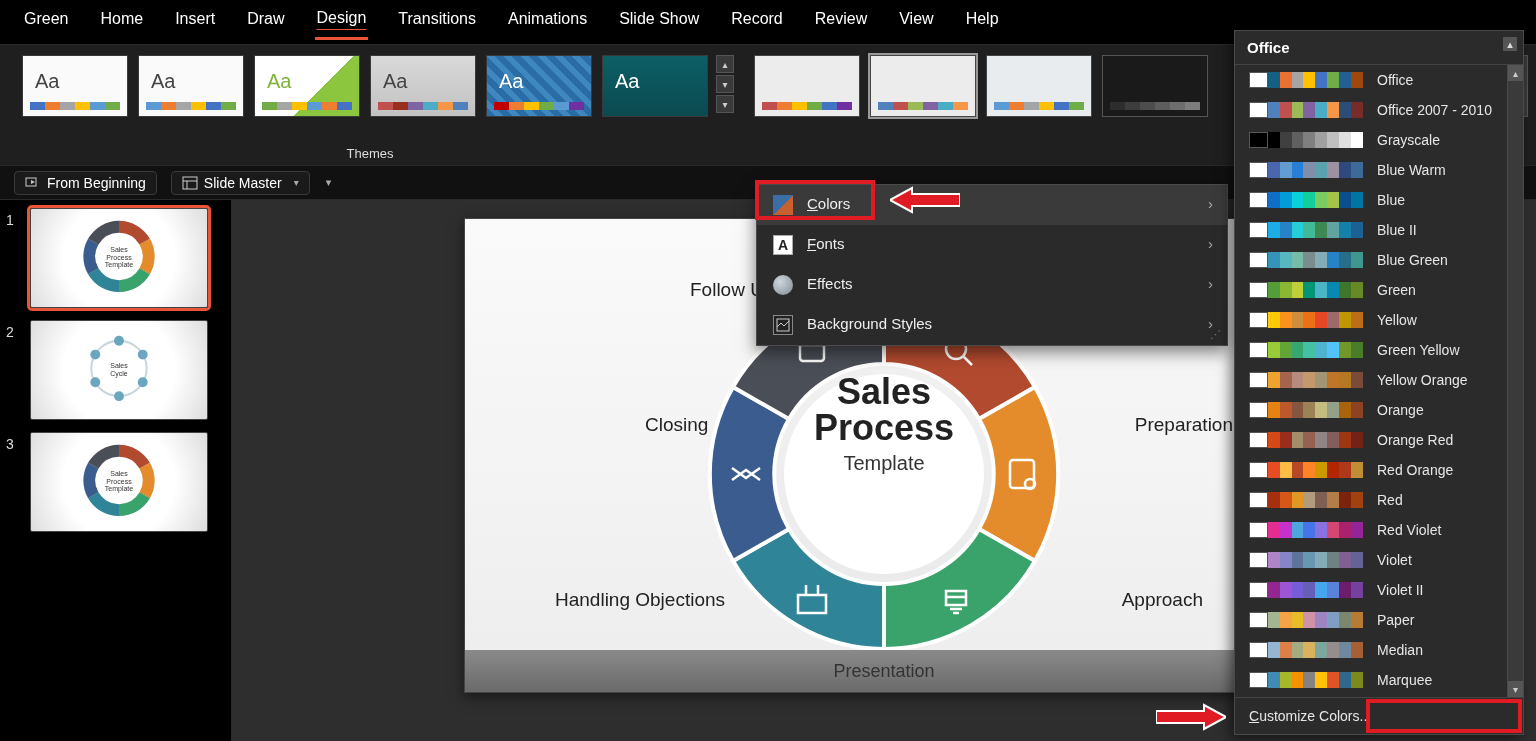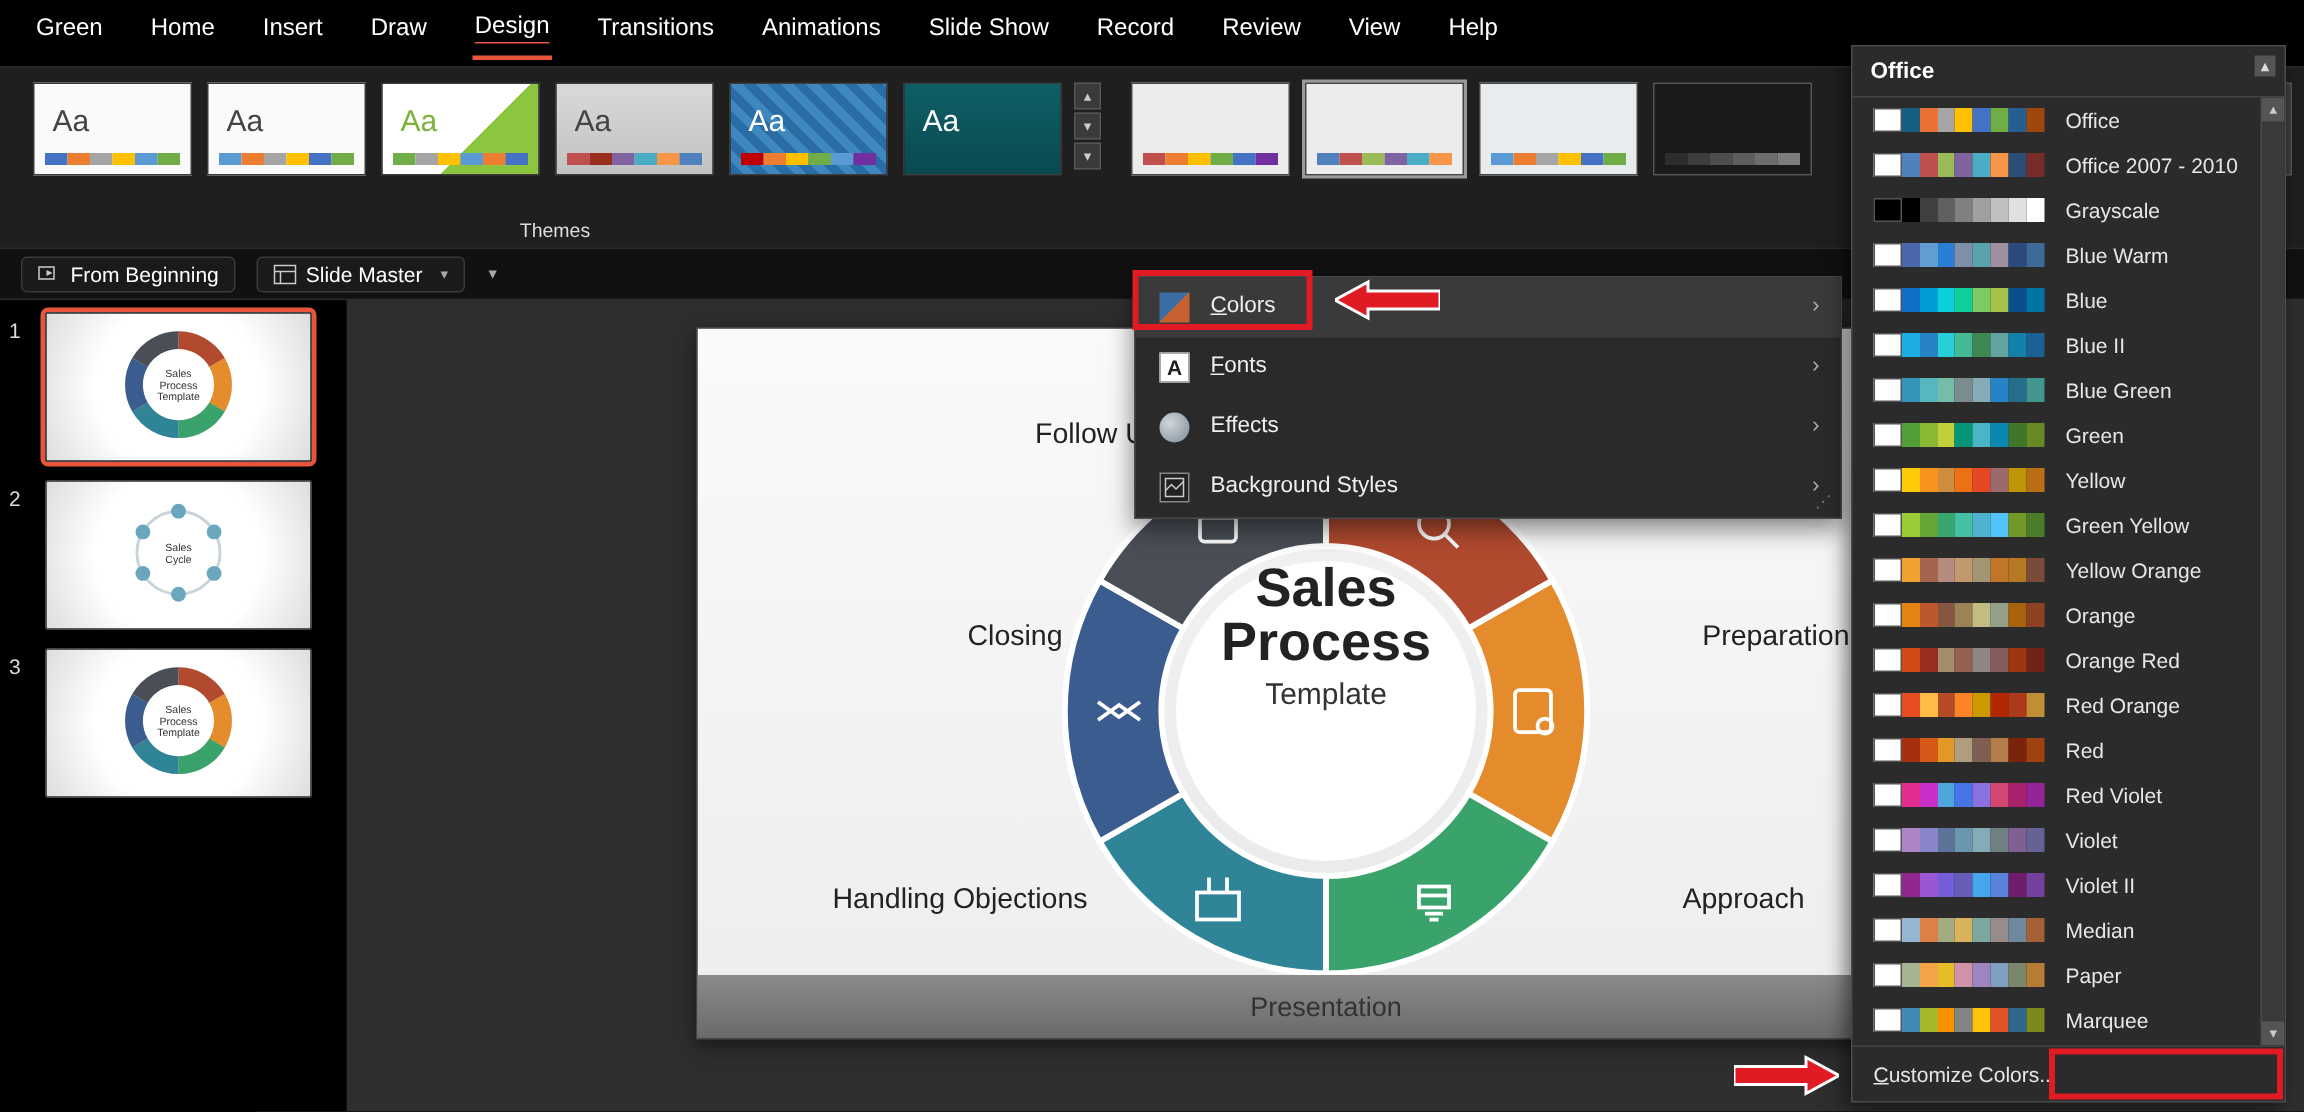--- a/index.html
+++ b/index.html
@@ -664,48 +664,48 @@
           <span style="background: rgb(69, 165, 237);"></span>
           <span style="background: rgb(89, 130, 219);"></span>
           <span style="background: rgb(109, 29, 107);"></span>
           <span style="background: rgb(116, 65, 158);"></span>
         </div>
         <div class="color-name">Violet II</div>
       </div>
       <div class="color-row">
         <div class="palette">
           <span style="background: rgb(255, 255, 255); border: 1px solid rgb(85, 85, 85);"></span>
+          <span style="background: rgb(165, 181, 146);"></span>
+          <span style="background: rgb(243, 164, 71);"></span>
+          <span style="background: rgb(231, 188, 41);"></span>
+          <span style="background: rgb(208, 146, 167);"></span>
+          <span style="background: rgb(156, 133, 192);"></span>
+          <span style="background: rgb(128, 158, 194);"></span>
+          <span style="background: rgb(123, 135, 109);"></span>
+          <span style="background: rgb(182, 123, 53);"></span>
+        </div>
+        <div class="color-name">Paper</div>
+      </div>
+      <div class="color-row">
+        <div class="palette">
+          <span style="background: rgb(255, 255, 255); border: 1px solid rgb(85, 85, 85);"></span>
           <span style="background: rgb(148, 182, 210);"></span>
           <span style="background: rgb(221, 128, 71);"></span>
           <span style="background: rgb(165, 171, 129);"></span>
           <span style="background: rgb(216, 178, 92);"></span>
           <span style="background: rgb(123, 167, 157);"></span>
           <span style="background: rgb(150, 140, 140);"></span>
           <span style="background: rgb(111, 136, 157);"></span>
           <span style="background: rgb(166, 96, 53);"></span>
         </div>
         <div class="color-name">Median</div>
       </div>
       <div class="color-row">
         <div class="palette">
           <span style="background: rgb(255, 255, 255); border: 1px solid rgb(85, 85, 85);"></span>
-          <span style="background: rgb(165, 181, 146);"></span>
-          <span style="background: rgb(243, 164, 71);"></span>
-          <span style="background: rgb(231, 188, 41);"></span>
-          <span style="background: rgb(208, 146, 167);"></span>
-          <span style="background: rgb(156, 133, 192);"></span>
-          <span style="background: rgb(128, 158, 194);"></span>
-          <span style="background: rgb(123, 135, 109);"></span>
-          <span style="background: rgb(182, 123, 53);"></span>
-        </div>
-        <div class="color-name">Paper</div>
-      </div>
-      <div class="color-row">
-        <div class="palette">
-          <span style="background: rgb(255, 255, 255); border: 1px solid rgb(85, 85, 85);"></span>
           <span style="background: rgb(65, 138, 179);"></span>
           <span style="background: rgb(166, 183, 39);"></span>
           <span style="background: rgb(246, 146, 0);"></span>
           <span style="background: rgb(131, 131, 131);"></span>
           <span style="background: rgb(254, 195, 6);"></span>
           <span style="background: rgb(223, 83, 39);"></span>
           <span style="background: rgb(48, 103, 138);"></span>
           <span style="background: rgb(124, 137, 29);"></span>
         </div>
         <div class="color-name">Marquee</div>

